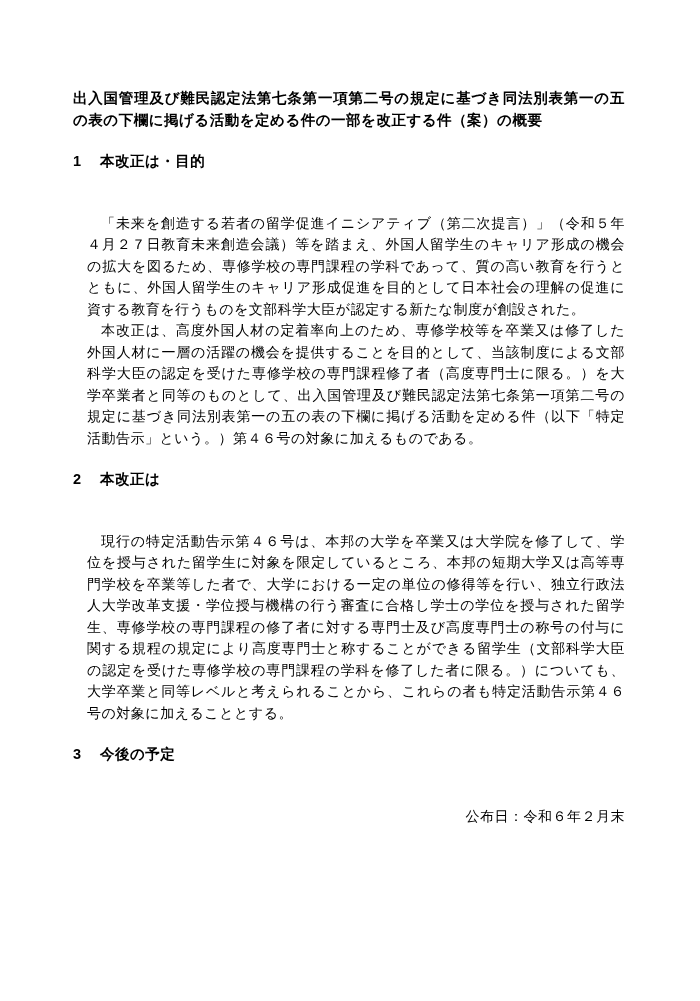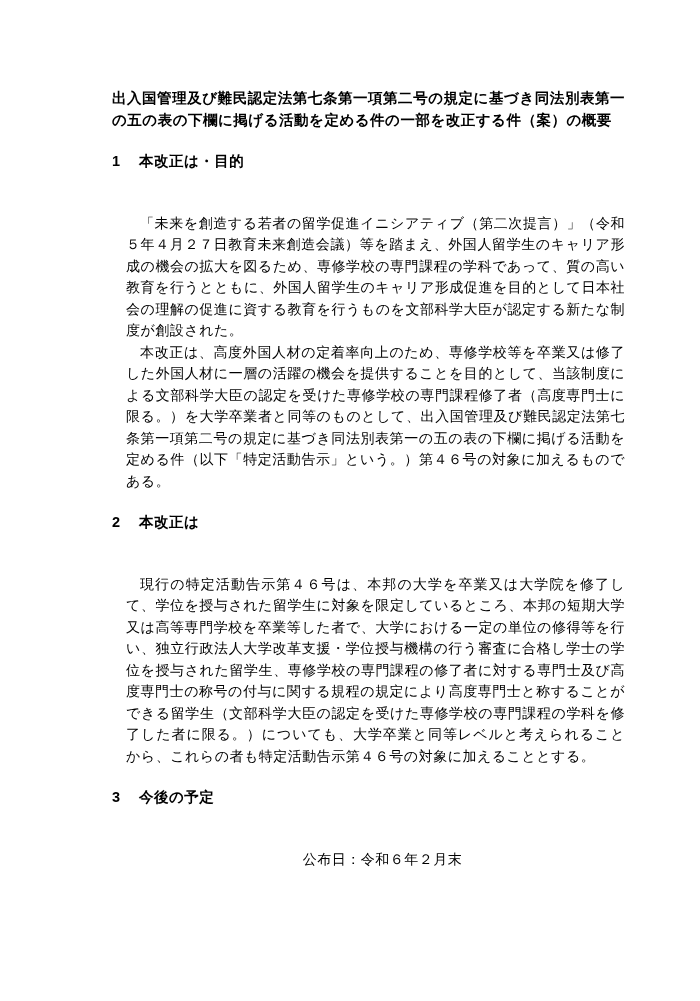--- a/index.html
+++ b/index.html
@@ -7,21 +7,21 @@
     padding: 0;
     background: #ffffff;
   }
   .page {
     position: relative;
     width: 700px;
     height: 900px;
     margin: 0 auto;
     background: #ffffff;
     box-sizing: border-box;
-    padding: 88px 75px 0 112px;
+    padding: 88px 75px 0 73px;
     color: #000000;
     font-family: "Liberation Serif", "DejaVu Serif", serif;
     font-size: 14px;
     letter-spacing: 0.5px;
     line-height: 21.5px;
     overflow: hidden;
   }
   .doc-title {
     font-family: "Liberation Sans", "DejaVu Sans", sans-serif;
     font-weight: bold;
@@ -51,21 +51,21 @@
     margin-left: 14px;
     margin-top: 40px;
   }
   .section-body p {
     margin: 0;
     text-indent: 1em;
     text-align: justify;
     text-justify: inter-ideograph;
   }
   .section-body p.plain {
-    text-align: center;
+    text-align: right;
   }
 </style>
 </head>
 <body>
 
 <div class="page">
 
   <div class="doc-title">出入国管理及び難民認定法第七条第一項第二号の規定に基づき同法別表第一の五の表の下欄に掲げる活動を定める件の一部を改正する件（案）の概要</div>
 
   <div class="section">

